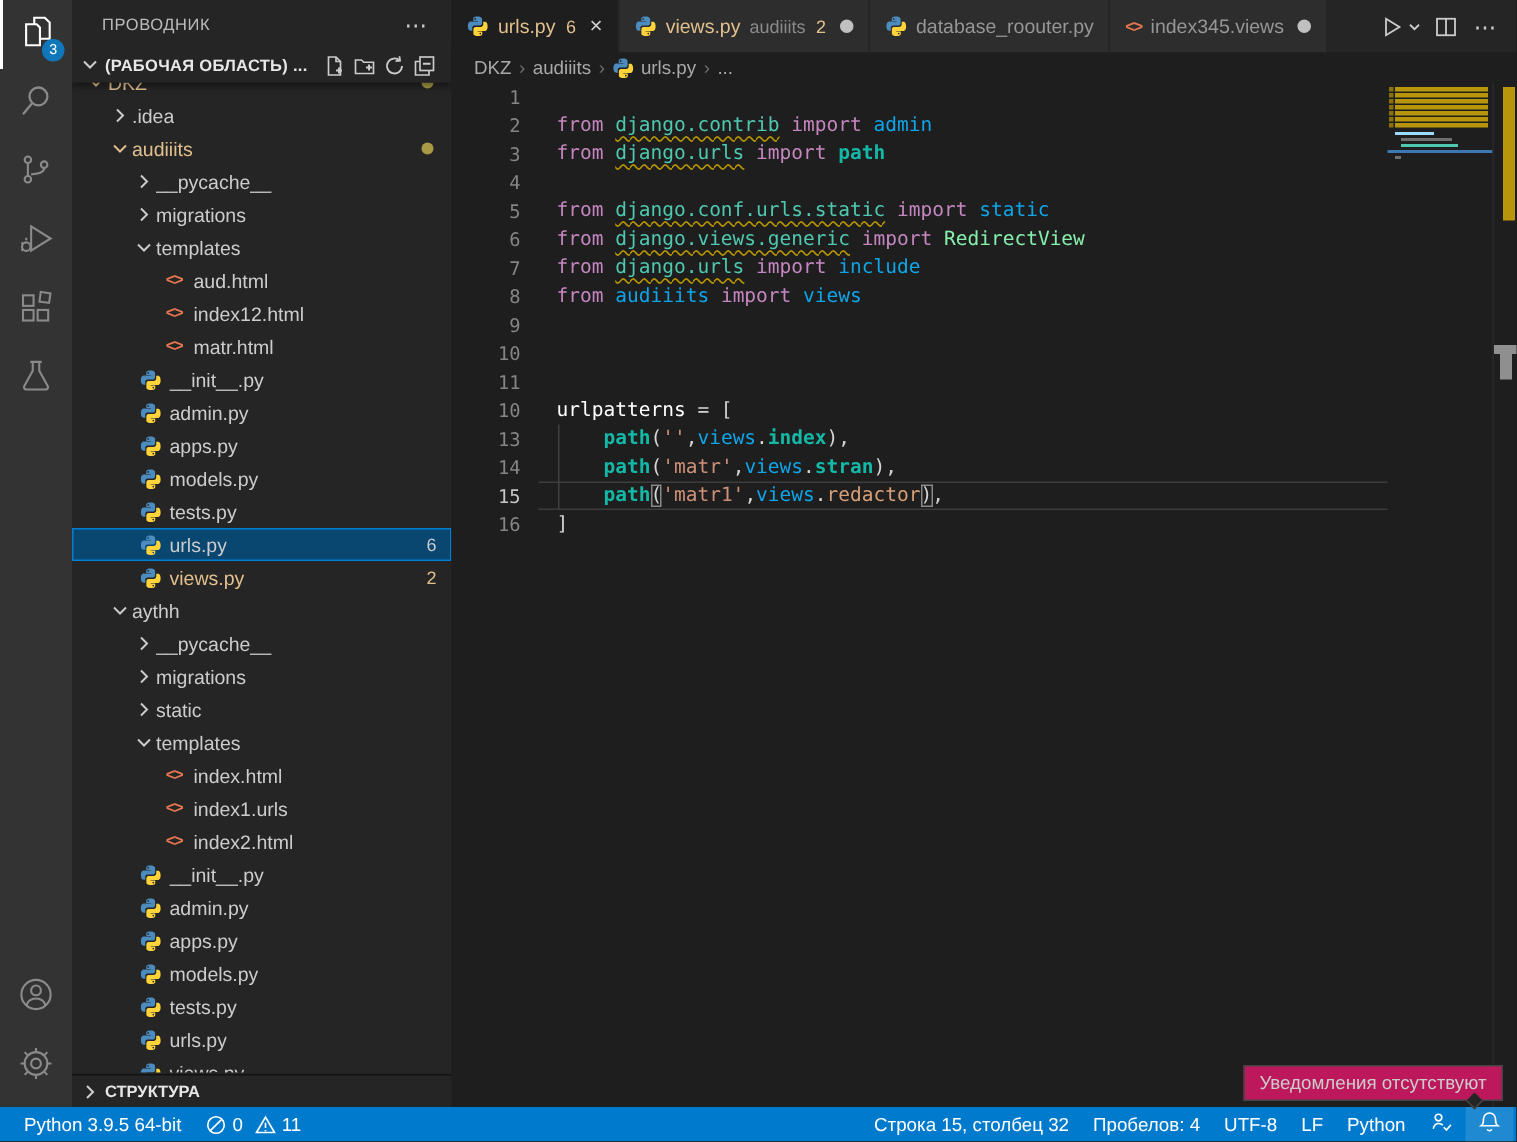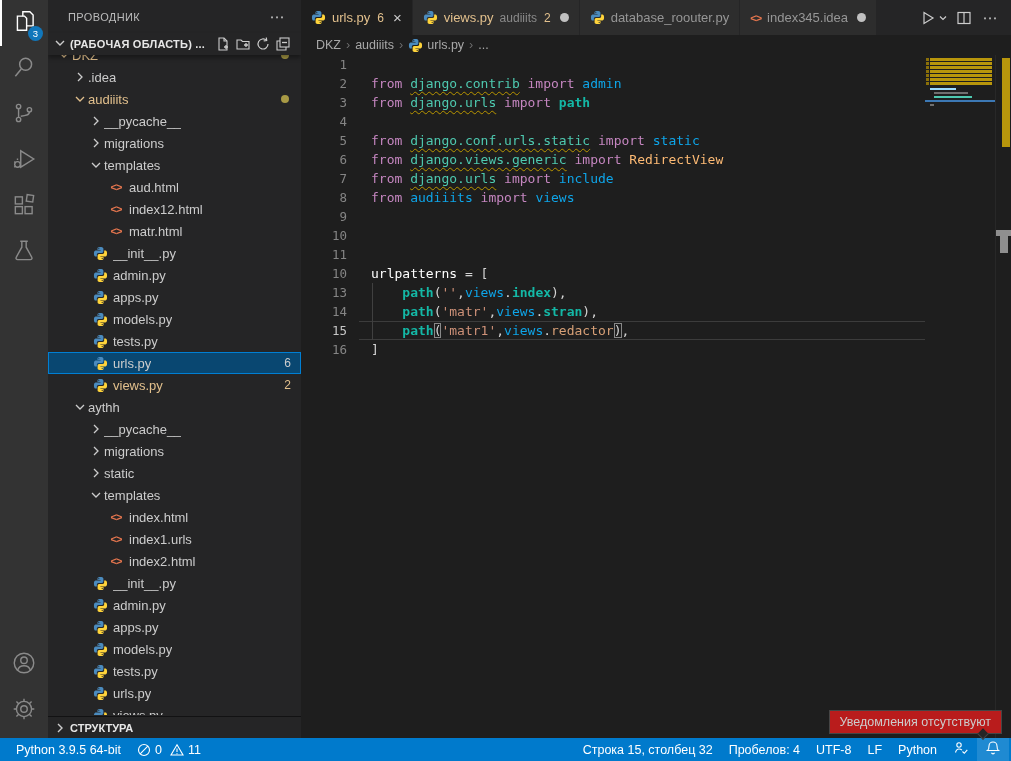--- a/index.html
+++ b/index.html
@@ -73,21 +73,21 @@
   .code { position:absolute; top:55px; left:0; width:624px; }
   .cline { position:relative; height:19px; display:flex; font-family:"DejaVu Sans Mono", monospace; font-size:13px; line-height:19px; }
   .cline .ln { width:46px; flex:0 0 46px; text-align:right; color:#858585; font-size:12.5px; user-select:none; }
   .cline .ltxt { padding-left:24px; white-space:pre; color:#d4d4d4; }
   .cline.current .ln { color:#c6c6c6; }
   .cur-borders { position:absolute; left:58px; right:0; top:0; height:19px;
     border-top:1px solid #3c3c3c; border-bottom:1px solid #3c3c3c; pointer-events:none; }
   .tok-kw { color:#c586c0; }
   .tok-mod { color:#4ec9b0; text-decoration:underline wavy #b89500 1px; text-underline-offset:3px; }
   .tok-name { color:#0ea5e9; }
-  .tok-dim { color:#fdba74; }
+  .tok-dim { color:#86efac; }
   .tok-id { color:#14b8a6;font-weight:bold; }
   .tok-var { color:#ffffff; }
   .tok-str { color:#ce9178; }
   .tok-fn { color:#d7a077; }
   .tok-p { color:#d4d4d4; }
   .tok-bm { color:#d4d4d4; outline:1px solid #888888; outline-offset:-1px; }
   .indent-guide { position:absolute; left:71px; top:283px; width:1px; height:57px; background:#404040; }
 
   
   .minimap { position:absolute; left:624px; top:55px; width:70px; height:627px; }
@@ -100,21 +100,21 @@
   
   .statusbar { position:absolute; left:0; top:738px; width:1011px; height:23px; background:#007acc; color:#ffffff;
     display:flex; align-items:center; font-size:12.5px; z-index:6; }
   .st-item { padding:0 8px; height:23px; display:flex; align-items:center; cursor:pointer; white-space:nowrap; gap:4px; }
   .st-item svg { stroke:#ffffff; }
   .st-left { display:flex; margin-left:8px; }
   .st-right { display:flex; margin-left:auto; margin-right:2px; }
   .st-item.bell { background:rgba(255,255,255,.12); }
 
   
-  .tooltip { position:absolute; right:9px; bottom:27px; background:#b91c1c; border:1px solid #454545;
+  .tooltip { position:absolute; right:9px; bottom:27px; background:#be185d; border:1px solid #454545;
     color:#cccccc; font-size:12.5px; padding:4px 10px; z-index:7; white-space:nowrap; }
   .tooltip .caret { position:absolute; right:14px; bottom:-5px; width:8px; height:8px; background:#252526;
     border-right:1px solid #454545; border-bottom:1px solid #454545; transform:rotate(45deg); }
 </style>
 </head>
 <body>
 
 <div class="app">
 
   <div class="activitybar">
@@ -518,21 +518,21 @@
                 <path fill="#4b8bbe" d="M7.9 1C4.6 1 4.8 2.5 4.8 2.5v1.7h3.3v.5H3.2S1 4.4 1 7.9s1.9 3.3 1.9 3.3h1.2V9.4s-.1-1.9 1.9-1.9h3.3s1.8 0 1.8-1.8V3S11.4 1 7.9 1zM6.2 2.2a.6.6 0 1 1 0 1.2.6.6 0 0 1 0-1.2z"></path>
                 <path fill="#ffd43b" d="M8.1 15c3.3 0 3.1-1.5 3.1-1.5v-1.7H7.9v-.5h4.9S15 11.6 15 8.1s-1.9-3.3-1.9-3.3h-1.2v1.8s.1 1.9-1.9 1.9H6.7s-1.8 0-1.8 1.8V13S4.6 15 8.1 15zm1.7-1.2a.6.6 0 1 1 0-1.2.6.6 0 0 1 0 1.2z"></path>
               </svg>
             </span>
             <span class="tlbl">database_roouter.py</span>
           </div>
           <div class="tab">
             <span class="ficon">
               <span class="html-glyph">&lt;&gt;</span>
             </span>
-            <span class="tlbl">index345.idea</span>
+            <span class="tlbl">index345.views</span>
             <span class="dirty"></span>
           </div>
         </div>
       <div class="editor-actions">
         <span class="ea">
           <svg width="16" height="16" viewBox="0 0 16 16" fill="none" stroke-width="1.2">
               <path d="M4 2.5l9 5.5-9 5.5z"></path>
             </svg>
         </span>
         <span class="ea narrow">

